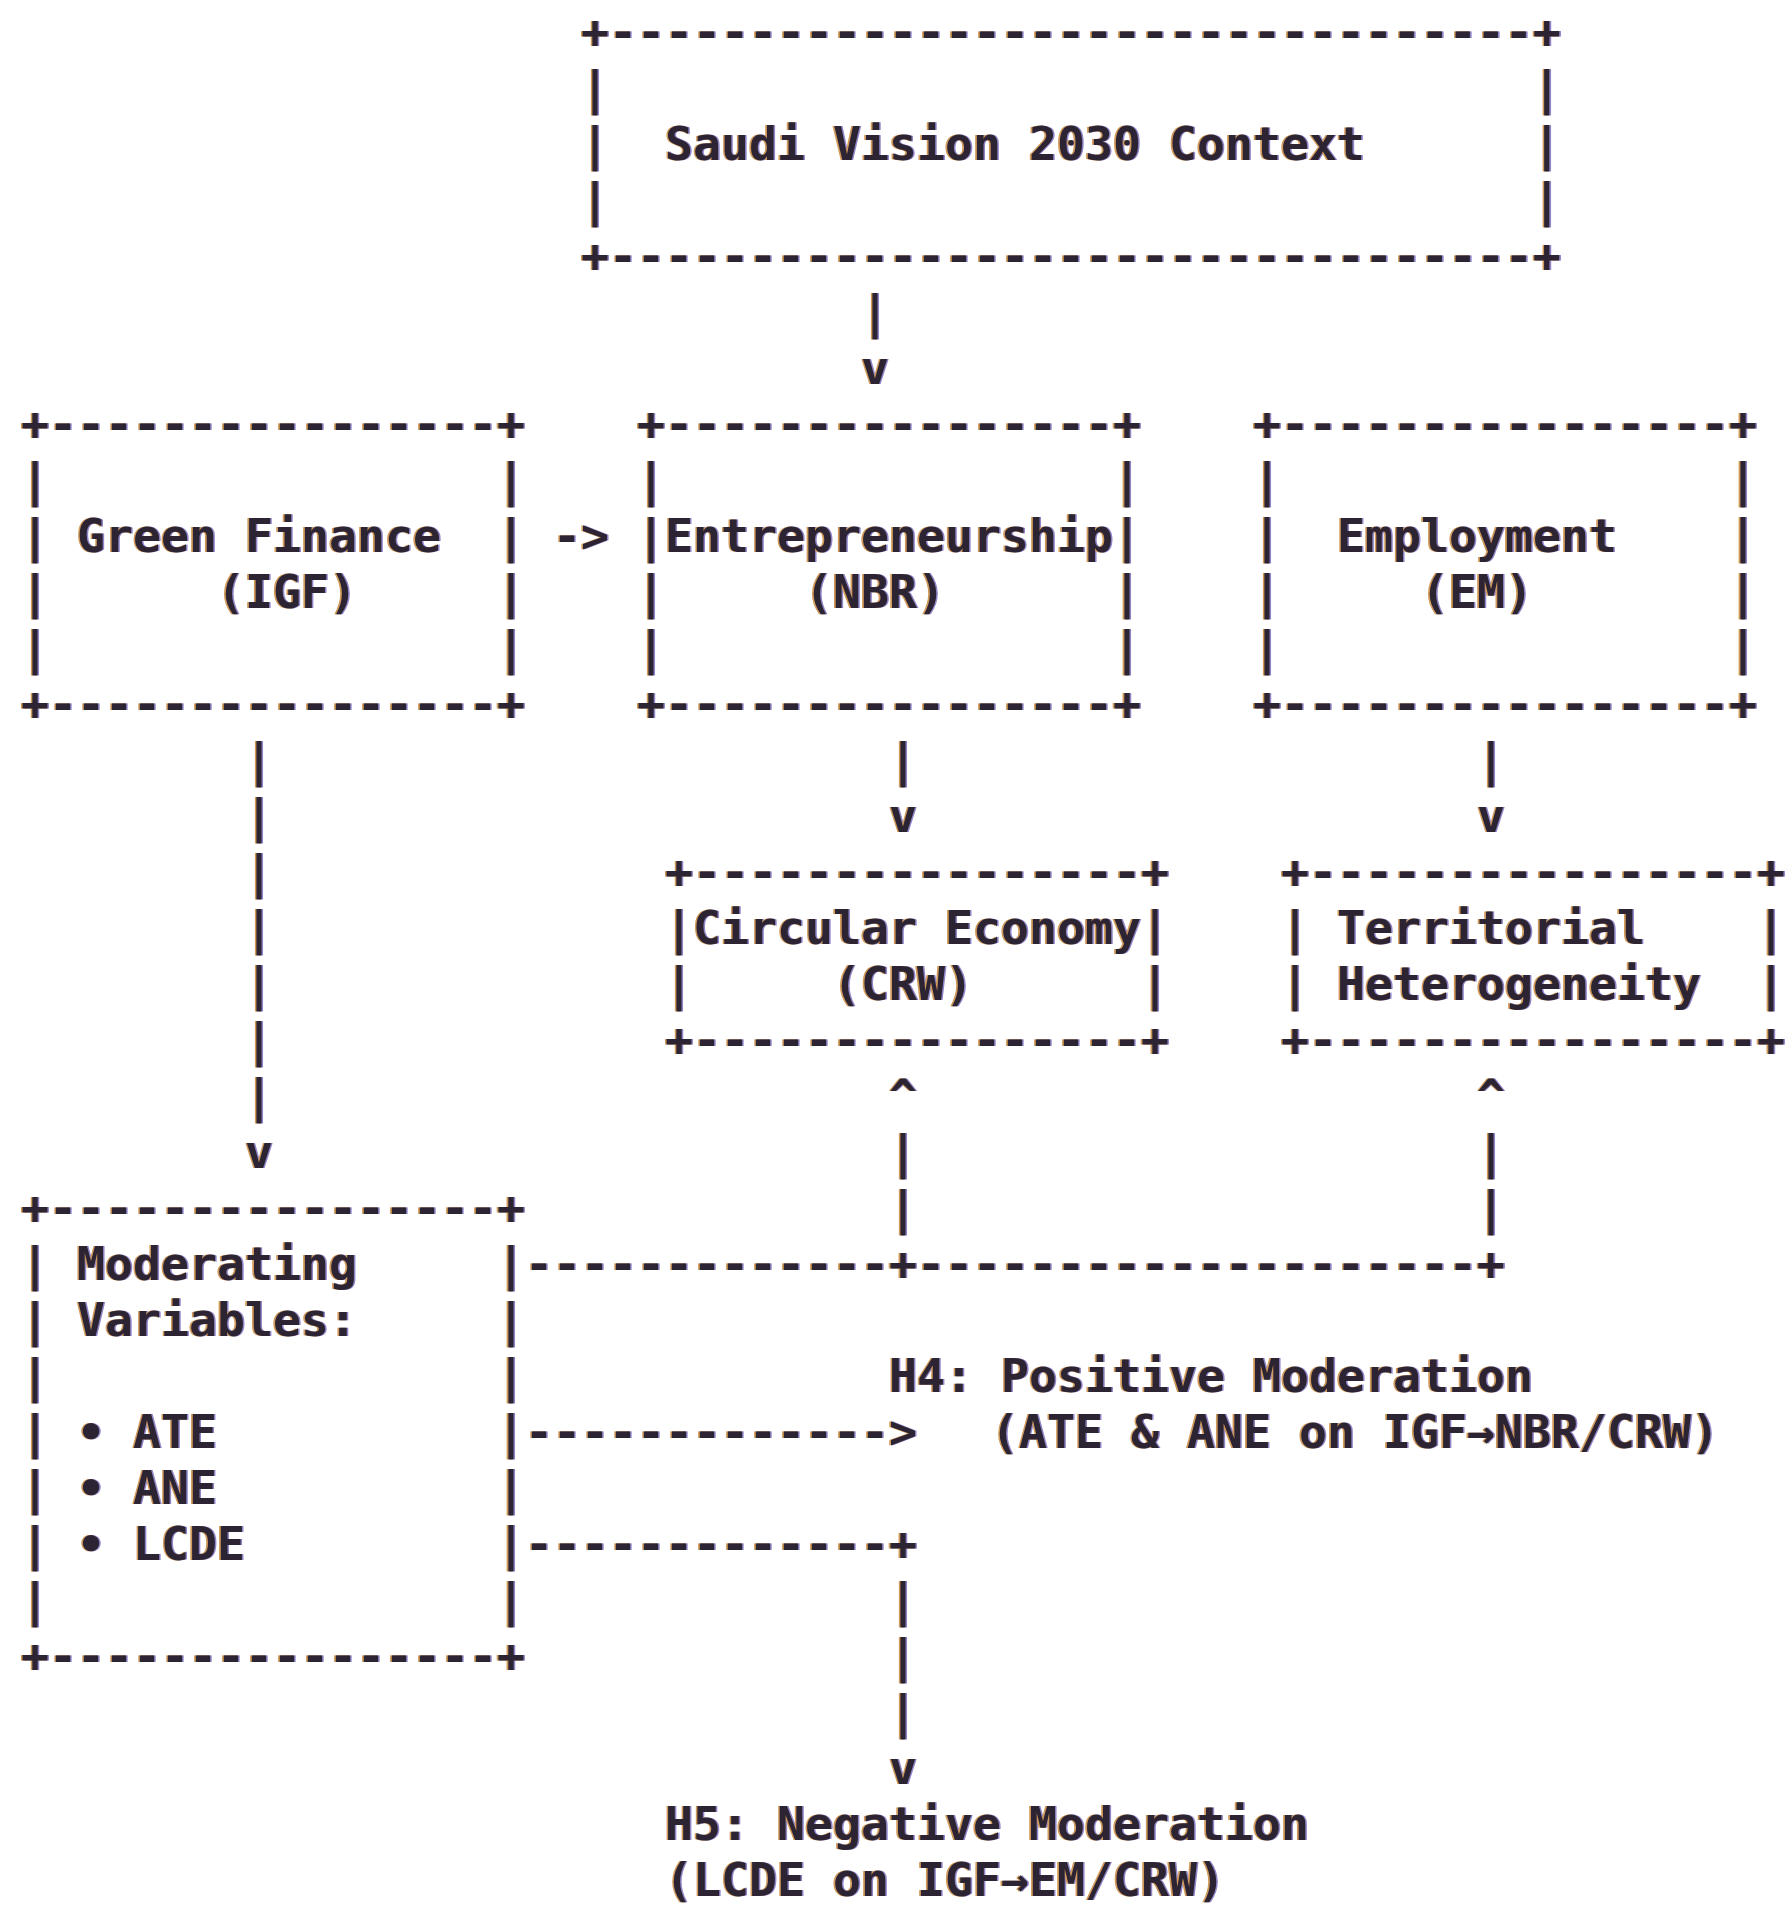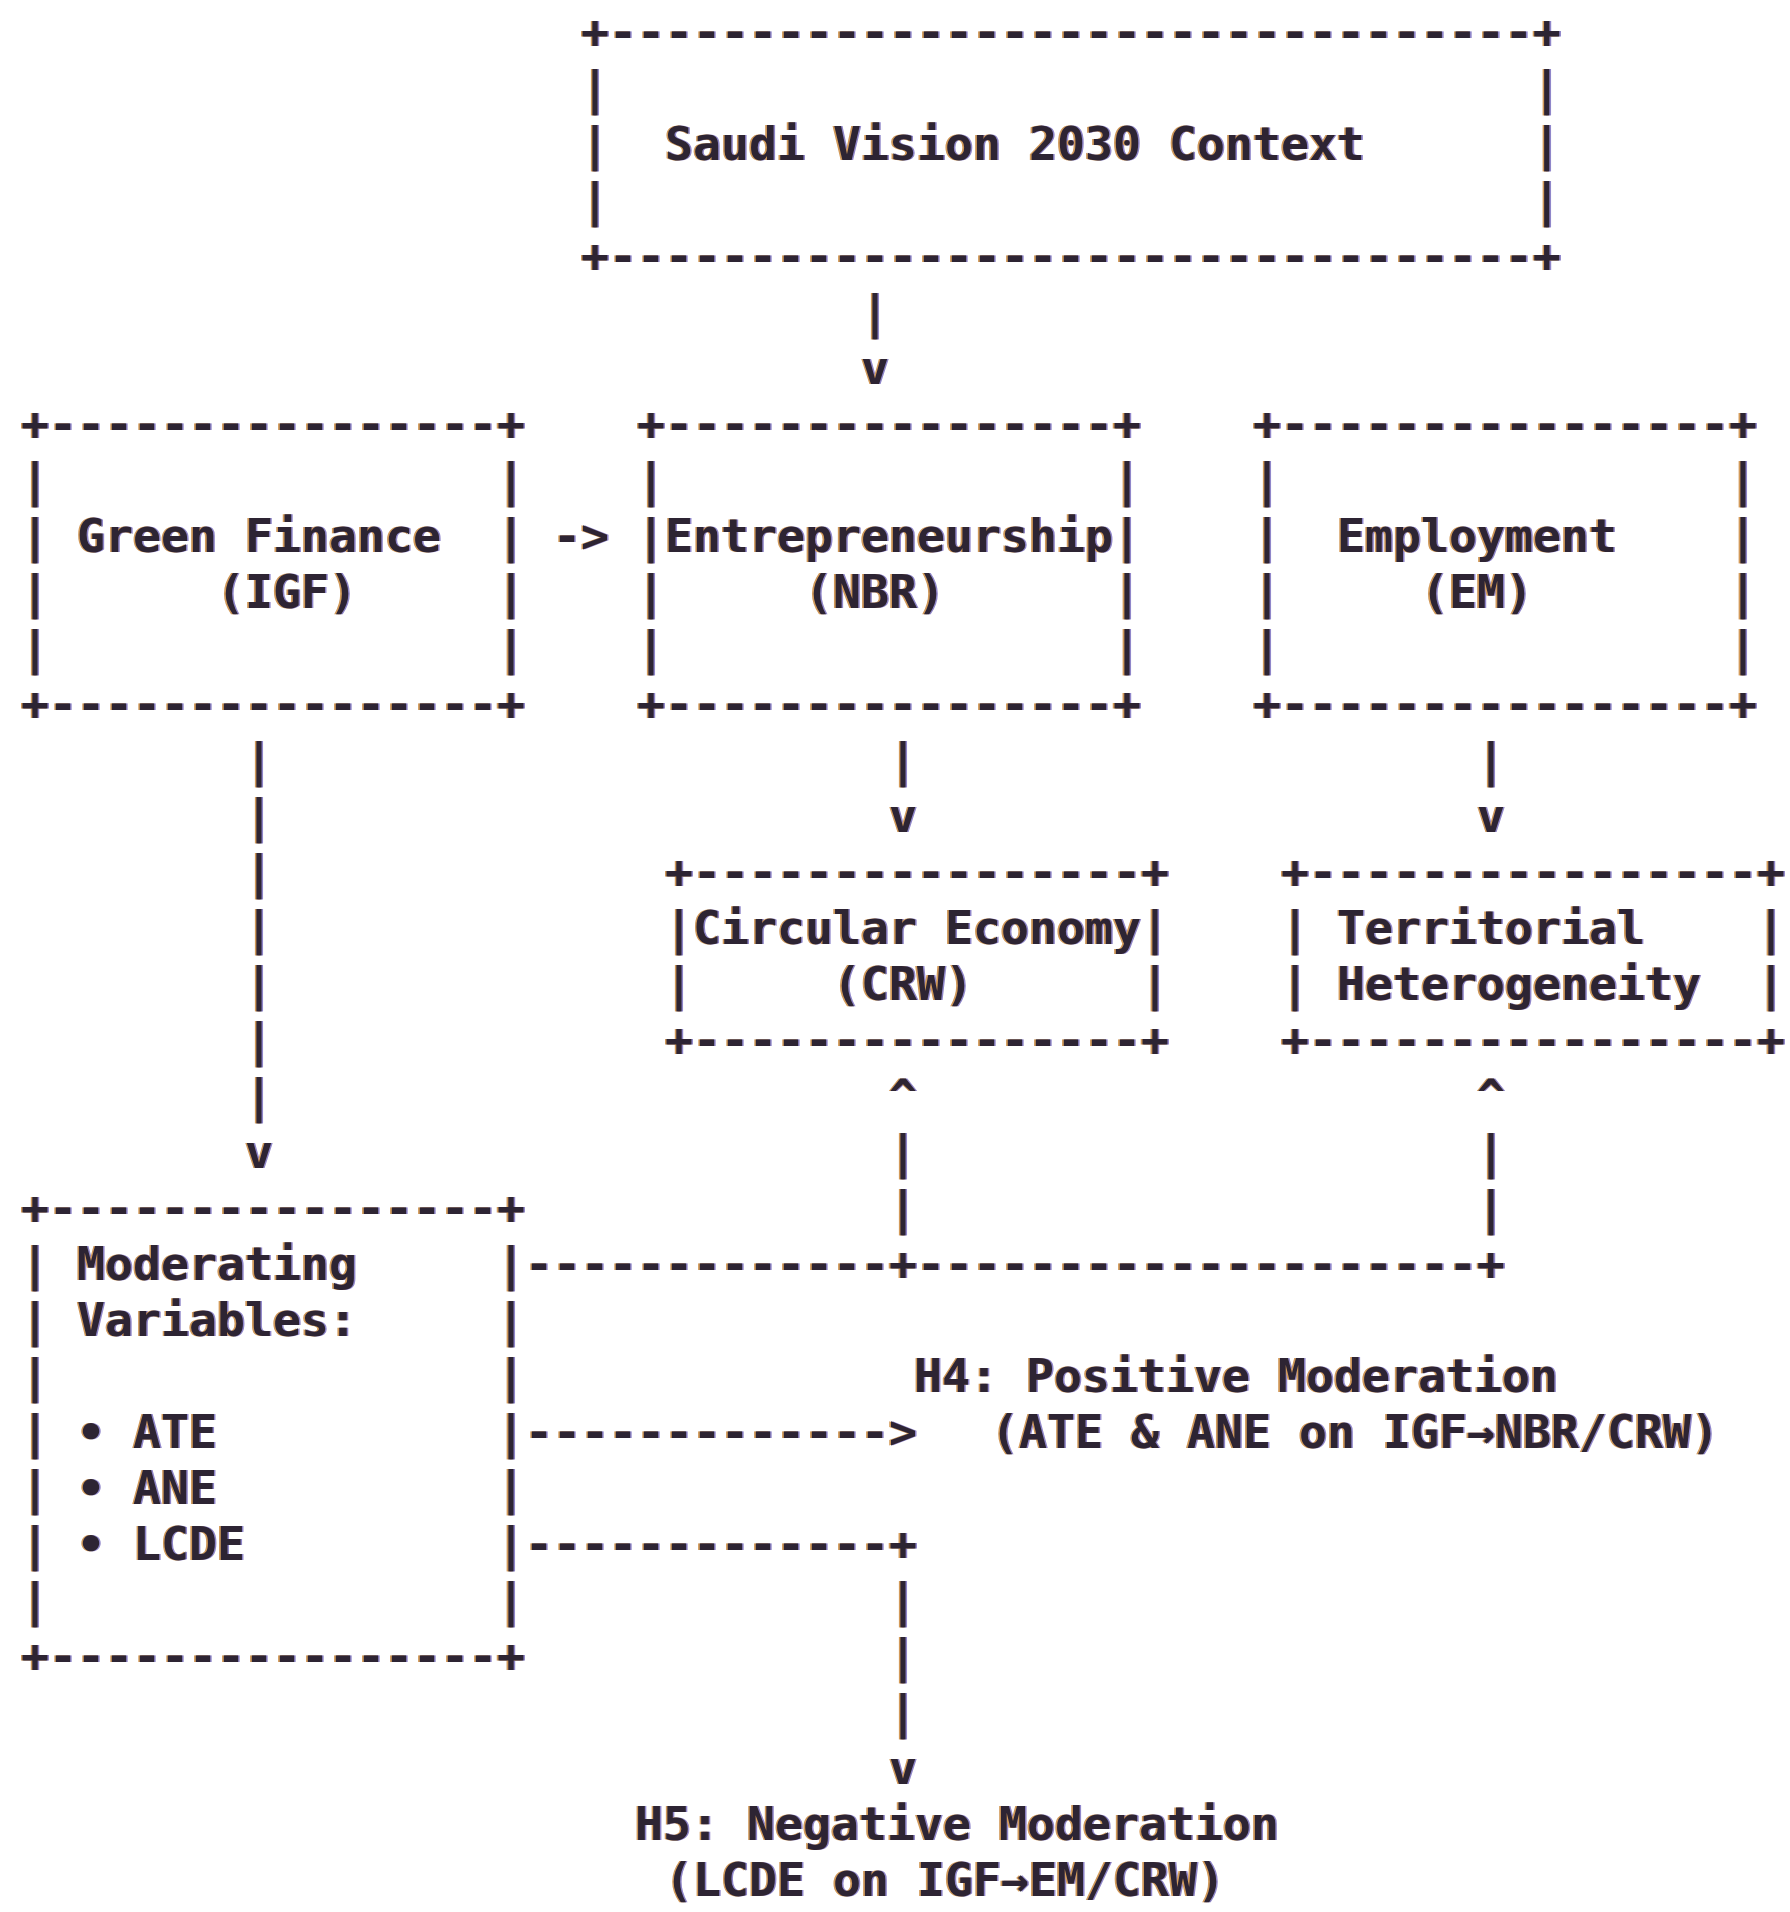--- a/index.html
+++ b/index.html
@@ -99,25 +99,25 @@
 | Moderating     |
 | Variables:     |
 |                |
 | • ATE          |
 | • ANE          |
 | • LCDE         |
 |                |
 +----------------+</pre>
   <pre class="a" style="left:525px; top:1236px;">-------------+--------------------+</pre>
 
-  <pre class="a" style="left:889px; top:1348px;margin-left:25px;">H4: Positive Moderation</pre>
+  <pre class="a" style="left:889px; top:1348px;">H4: Positive Moderation</pre>
   <pre class="a" style="left:525px; top:1404px;">-------------&gt;</pre>
   <pre class="a" style="left:991px; top:1404px;">(ATE &amp; ANE on IGF→NBR/CRW)</pre>
 
   <pre class="a" style="left:525px; top:1516px;">-------------+</pre>
   <pre class="a" style="left:889px; top:1572px;">|
 |
 |
 v</pre>
-  <pre class="a" style="left:635px; top:1796px;">H5: Negative Moderation</pre>
+  <pre class="a" style="left:665px; top:1796px;">H5: Negative Moderation</pre>
   <pre class="a" style="left:665px; top:1852px;">(LCDE on IGF→EM/CRW)</pre>
 
 </div>
 
 </body></html>

